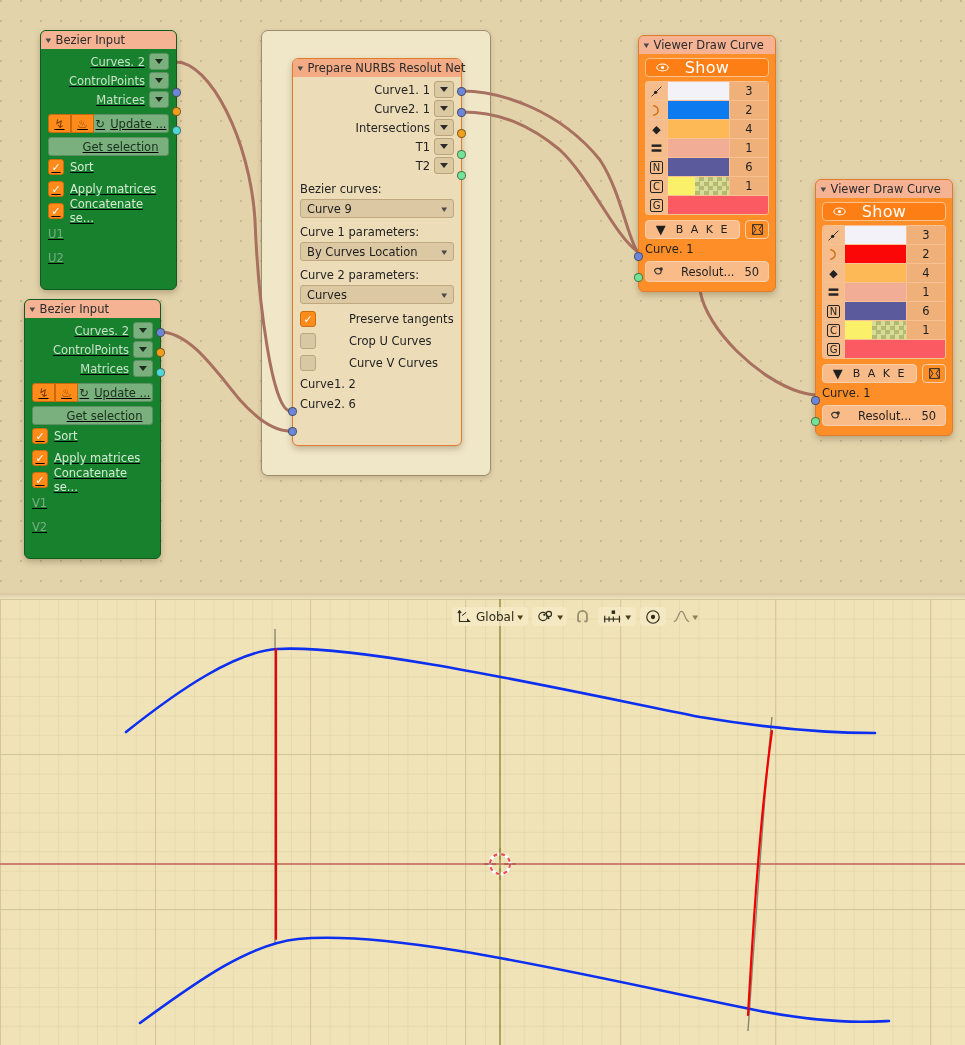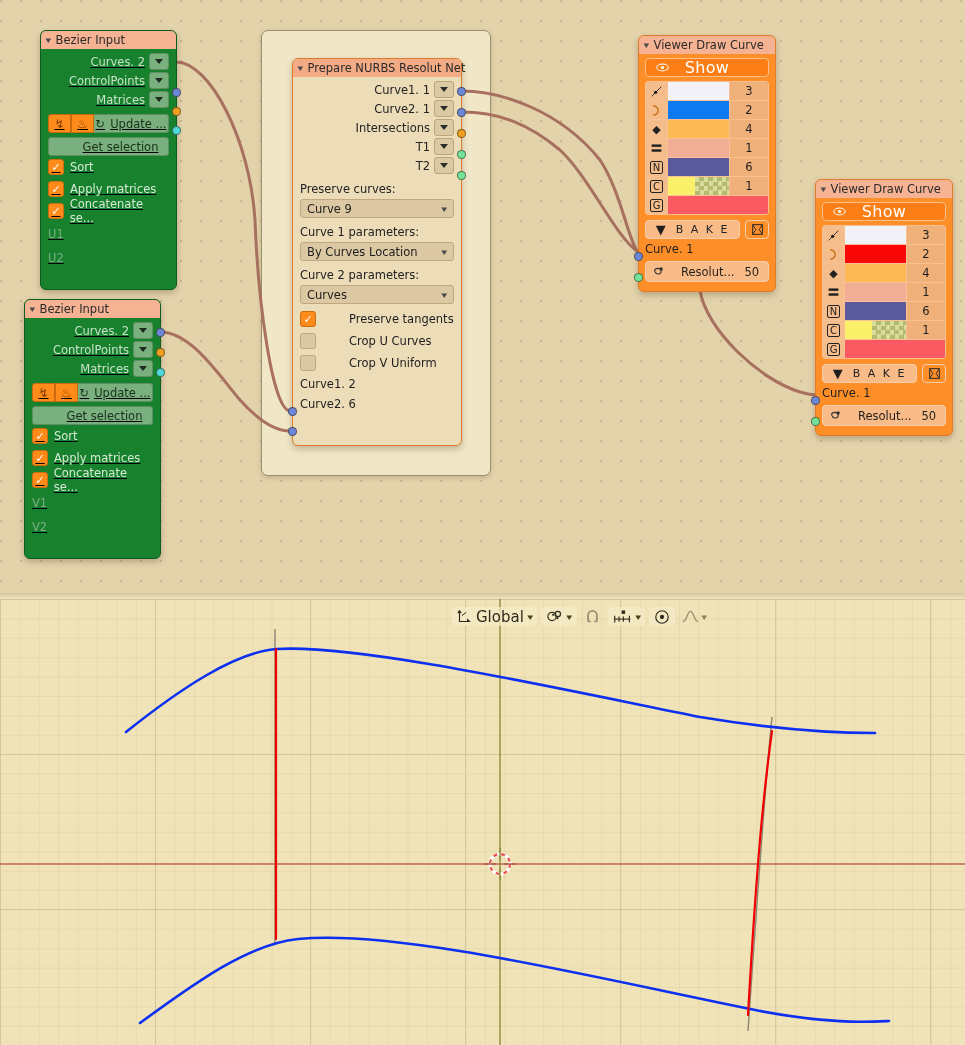--- a/index.html
+++ b/index.html
@@ -151,21 +151,21 @@
     position:absolute;left:0;top:599px;width:965px;height:446px;
     background:#f0e3b8;overflow:hidden;
   }
   #vp-toolbar{
     position:absolute;left:452px;top:8px;display:flex;align-items:center;gap:4px;z-index:5;
   }
   .tb-grp{
     display:flex;align-items:center;gap:4px;height:19px;padding:0 5px;
     background:rgba(245,235,200,.72);border-radius:4px;
   }
-  .tb-txt{font-size:15px;color:#2e2a1c;}
+  .tb-txt{font-size:12px;color:#2e2a1c;}
   .tb-caret{font-size:9px;color:#4a4218;transform:scaleX(1.3);}
   .tb-plain{display:flex;align-items:center;gap:3px;height:19px;padding:0 3px;}
 </style>
 </head>
 <body>
 
 <div id="app">
 
   <div id="node-editor">
 
@@ -329,21 +329,21 @@
               <i class="tri"></i>
             </span>
         </div>
         <div class="row-out">
           <span class="lbl">T2</span>
           <span class="dd-btn-tan">
               <i class="tri"></i>
             </span>
         </div>
 
-        <div class="field-label">Preserve curves:</div>
+        <div class="field-label">Bezier curves:</div>
         <div class="select">
           <span>Curve 9</span>
           <span class="caret">▾</span>
         </div>
 
         <div class="field-label">Curve 1 parameters:</div>
         <div class="select">
           <span>By Curves Location</span>
           <span class="caret">▾</span>
         </div>
@@ -357,21 +357,21 @@
         <div class="cb-row tan-cb" style="margin-top:4px;">
           <span class="cb">✓</span>
           <span class="cb-lbl">Preserve tangents</span>
         </div>
         <div class="cb-row tan-cb">
           <span class="cb off"></span>
           <span class="cb-lbl">Crop U Curves</span>
         </div>
         <div class="cb-row tan-cb">
           <span class="cb off"></span>
-          <span class="cb-lbl">Crop V Uniform</span>
+          <span class="cb-lbl">Curve V Curves</span>
         </div>
 
         <div class="in-row">
           <span>Curve1. 2</span>
         </div>
         <div class="in-row">
           <span>Curve2. 6</span>
         </div>
       </div>
       <span class="socket" style="right:-5px;top:28px;background:#6d87d8;"></span>

